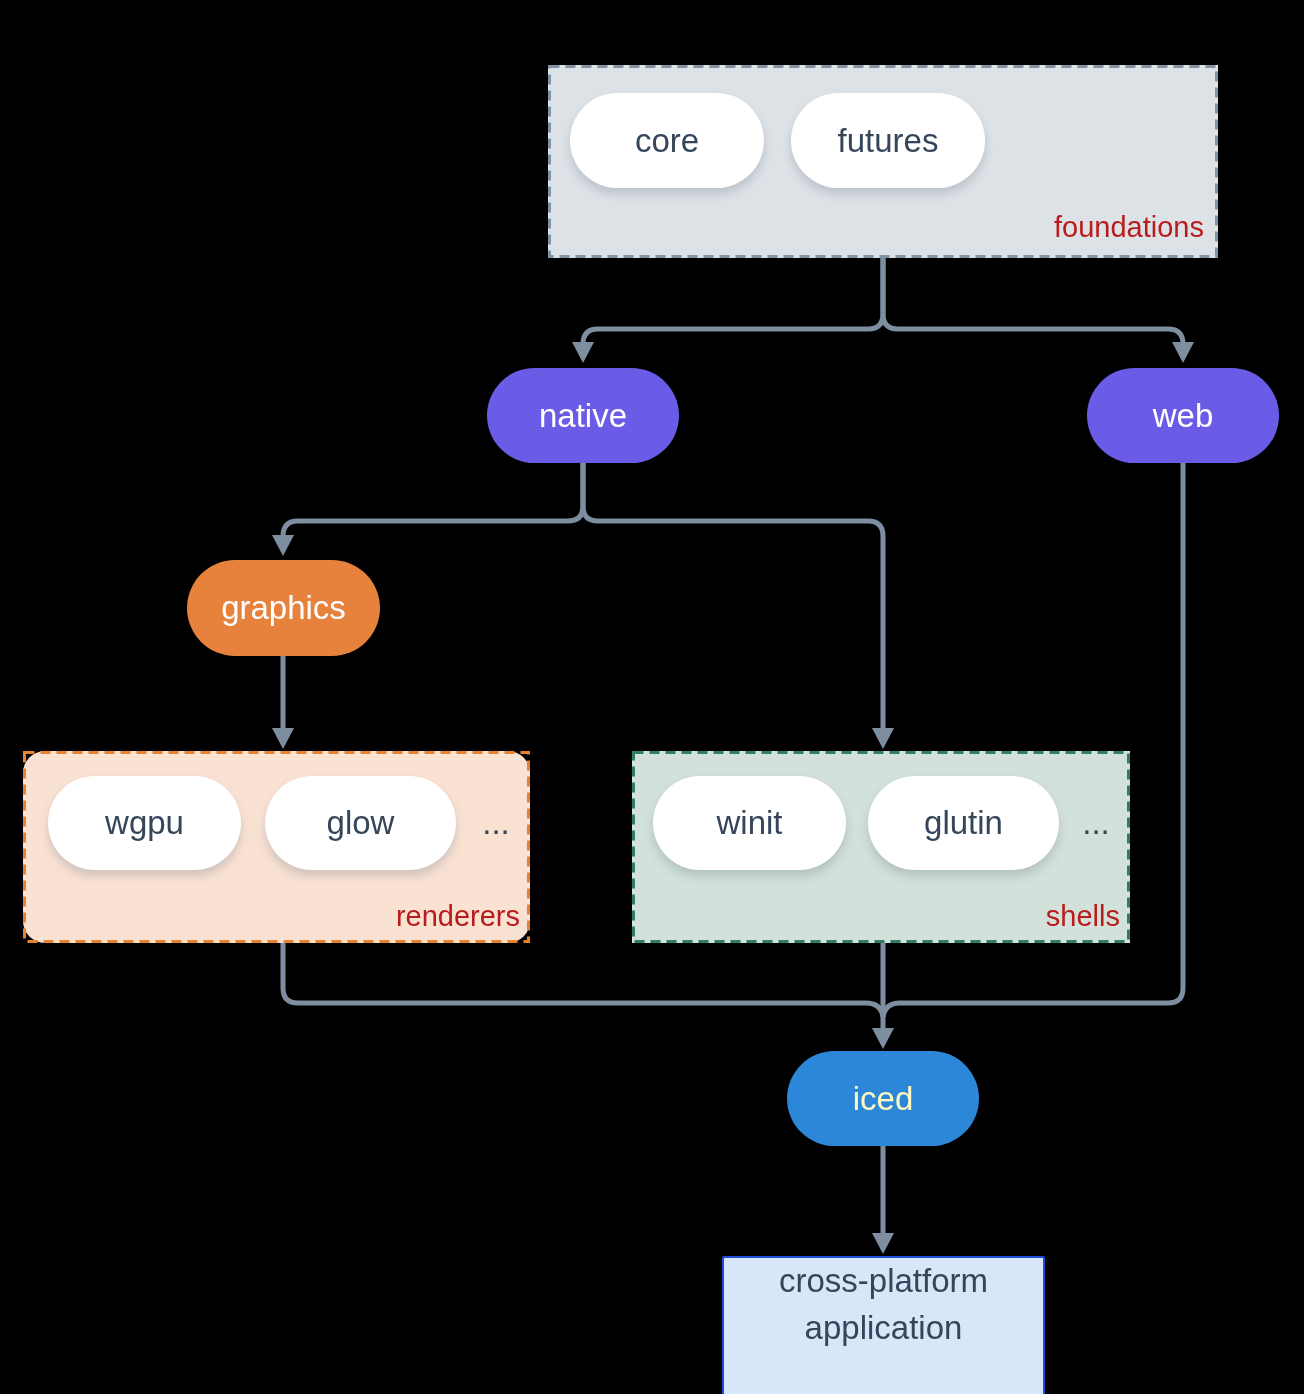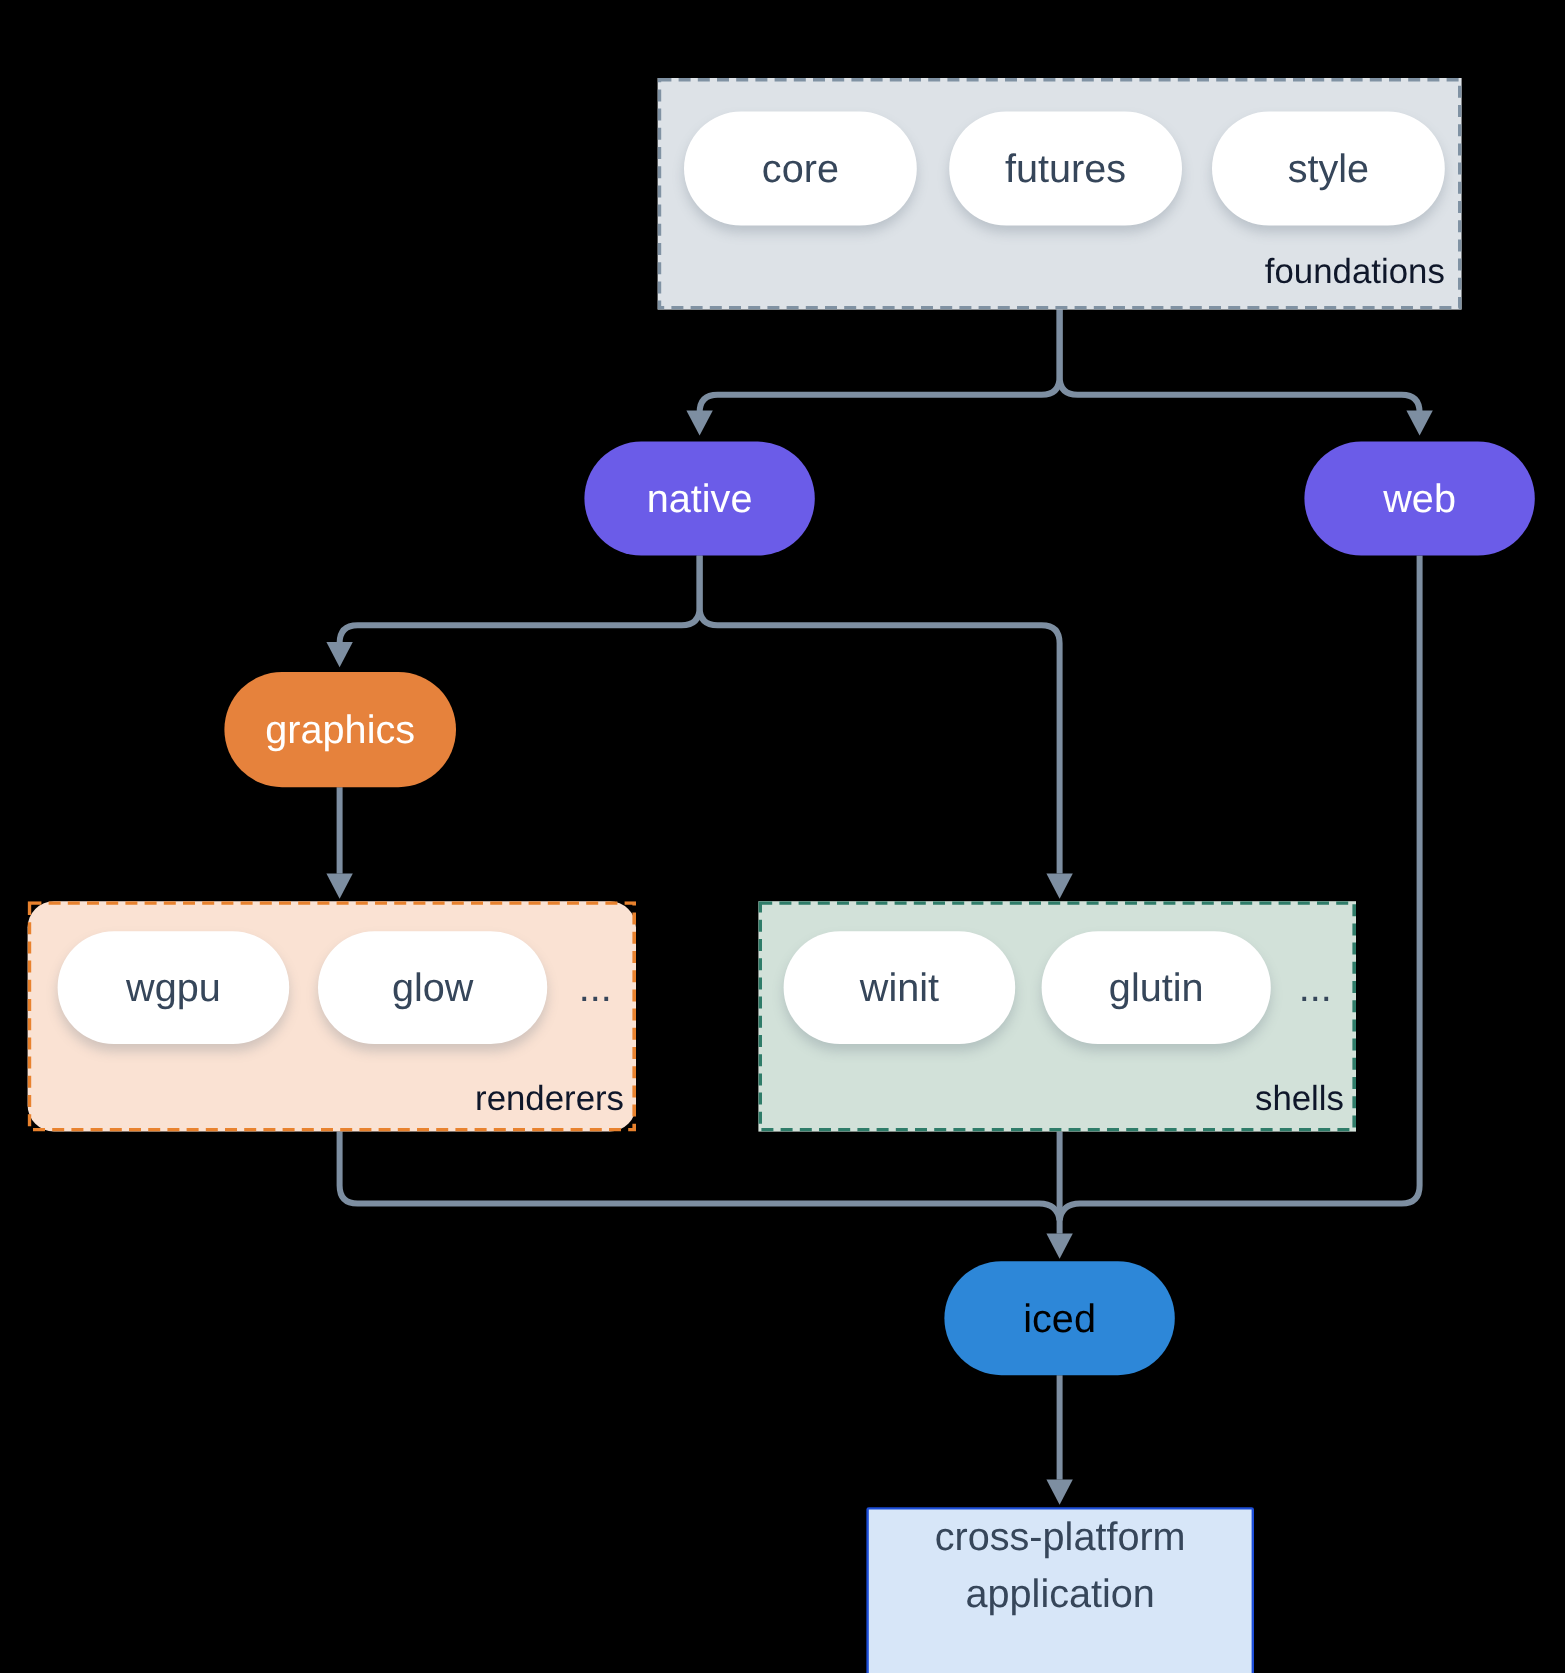--- a/index.html
+++ b/index.html
@@ -38,24 +38,24 @@
     border-radius: 48px;
     font-size: 33px;
     color: #36465a;
   }
   .pill.white {
     background: #ffffff;
     box-shadow: 0 6px 10px rgba(100,115,130,0.28);
   }
   .pill.purple { background: #6b5ce8; color: #ffffff; }
   .pill.orange { background: #e6823c; color: #ffffff; }
-  .pill.blue   { background: #2d87d8; color: #000000; justify-content: center; }
+  .pill.blue   { background: #2d87d8; color: #fef9c3; justify-content: center; }
   .group-label {
     position: absolute;
-    color: #0f172a;
+    color: #b91c1c;
     font-size: 29px;
     line-height: 1;
   }
   .ellipsis {
     position: absolute;
     top: 25px;
     height: 94px;
     width: 44px;
     display: flex;
     align-items: center;
@@ -113,23 +113,20 @@
   <div class="group" style="left:548px; top:22px; width:670px; height:193px; background:#dde2e7;">
     <svg class="gborder" width="670" height="193" viewBox="0 0 670 193">
       <rect x="1.5" y="1.5" width="667" height="190" fill="none" stroke="#8092a3" stroke-width="3" stroke-dasharray="10 6"></rect>
     </svg>
     <div class="pill white" style="left:22px; top:28px; width:194px; height:95px;">
         <span>core</span>
       </div>
     <div class="pill white" style="left:243px; top:28px; width:194px; height:95px;">
         <span>futures</span>
       </div>
-    <div class="pill white" style="left:462px; top:28px; width:194px; height:95px;">
-        <span>style</span>
-      </div>
     <div class="group-label" style="right:14px; bottom:16px;">foundations</div>
   </div>
 
   <div class="pill purple" style="left:487px; top:325px; width:192px; height:95px;">
       <span>native</span>
     </div>
   <div class="pill purple" style="left:1087px; top:325px; width:192px; height:95px;">
       <span>web</span>
     </div>
 

